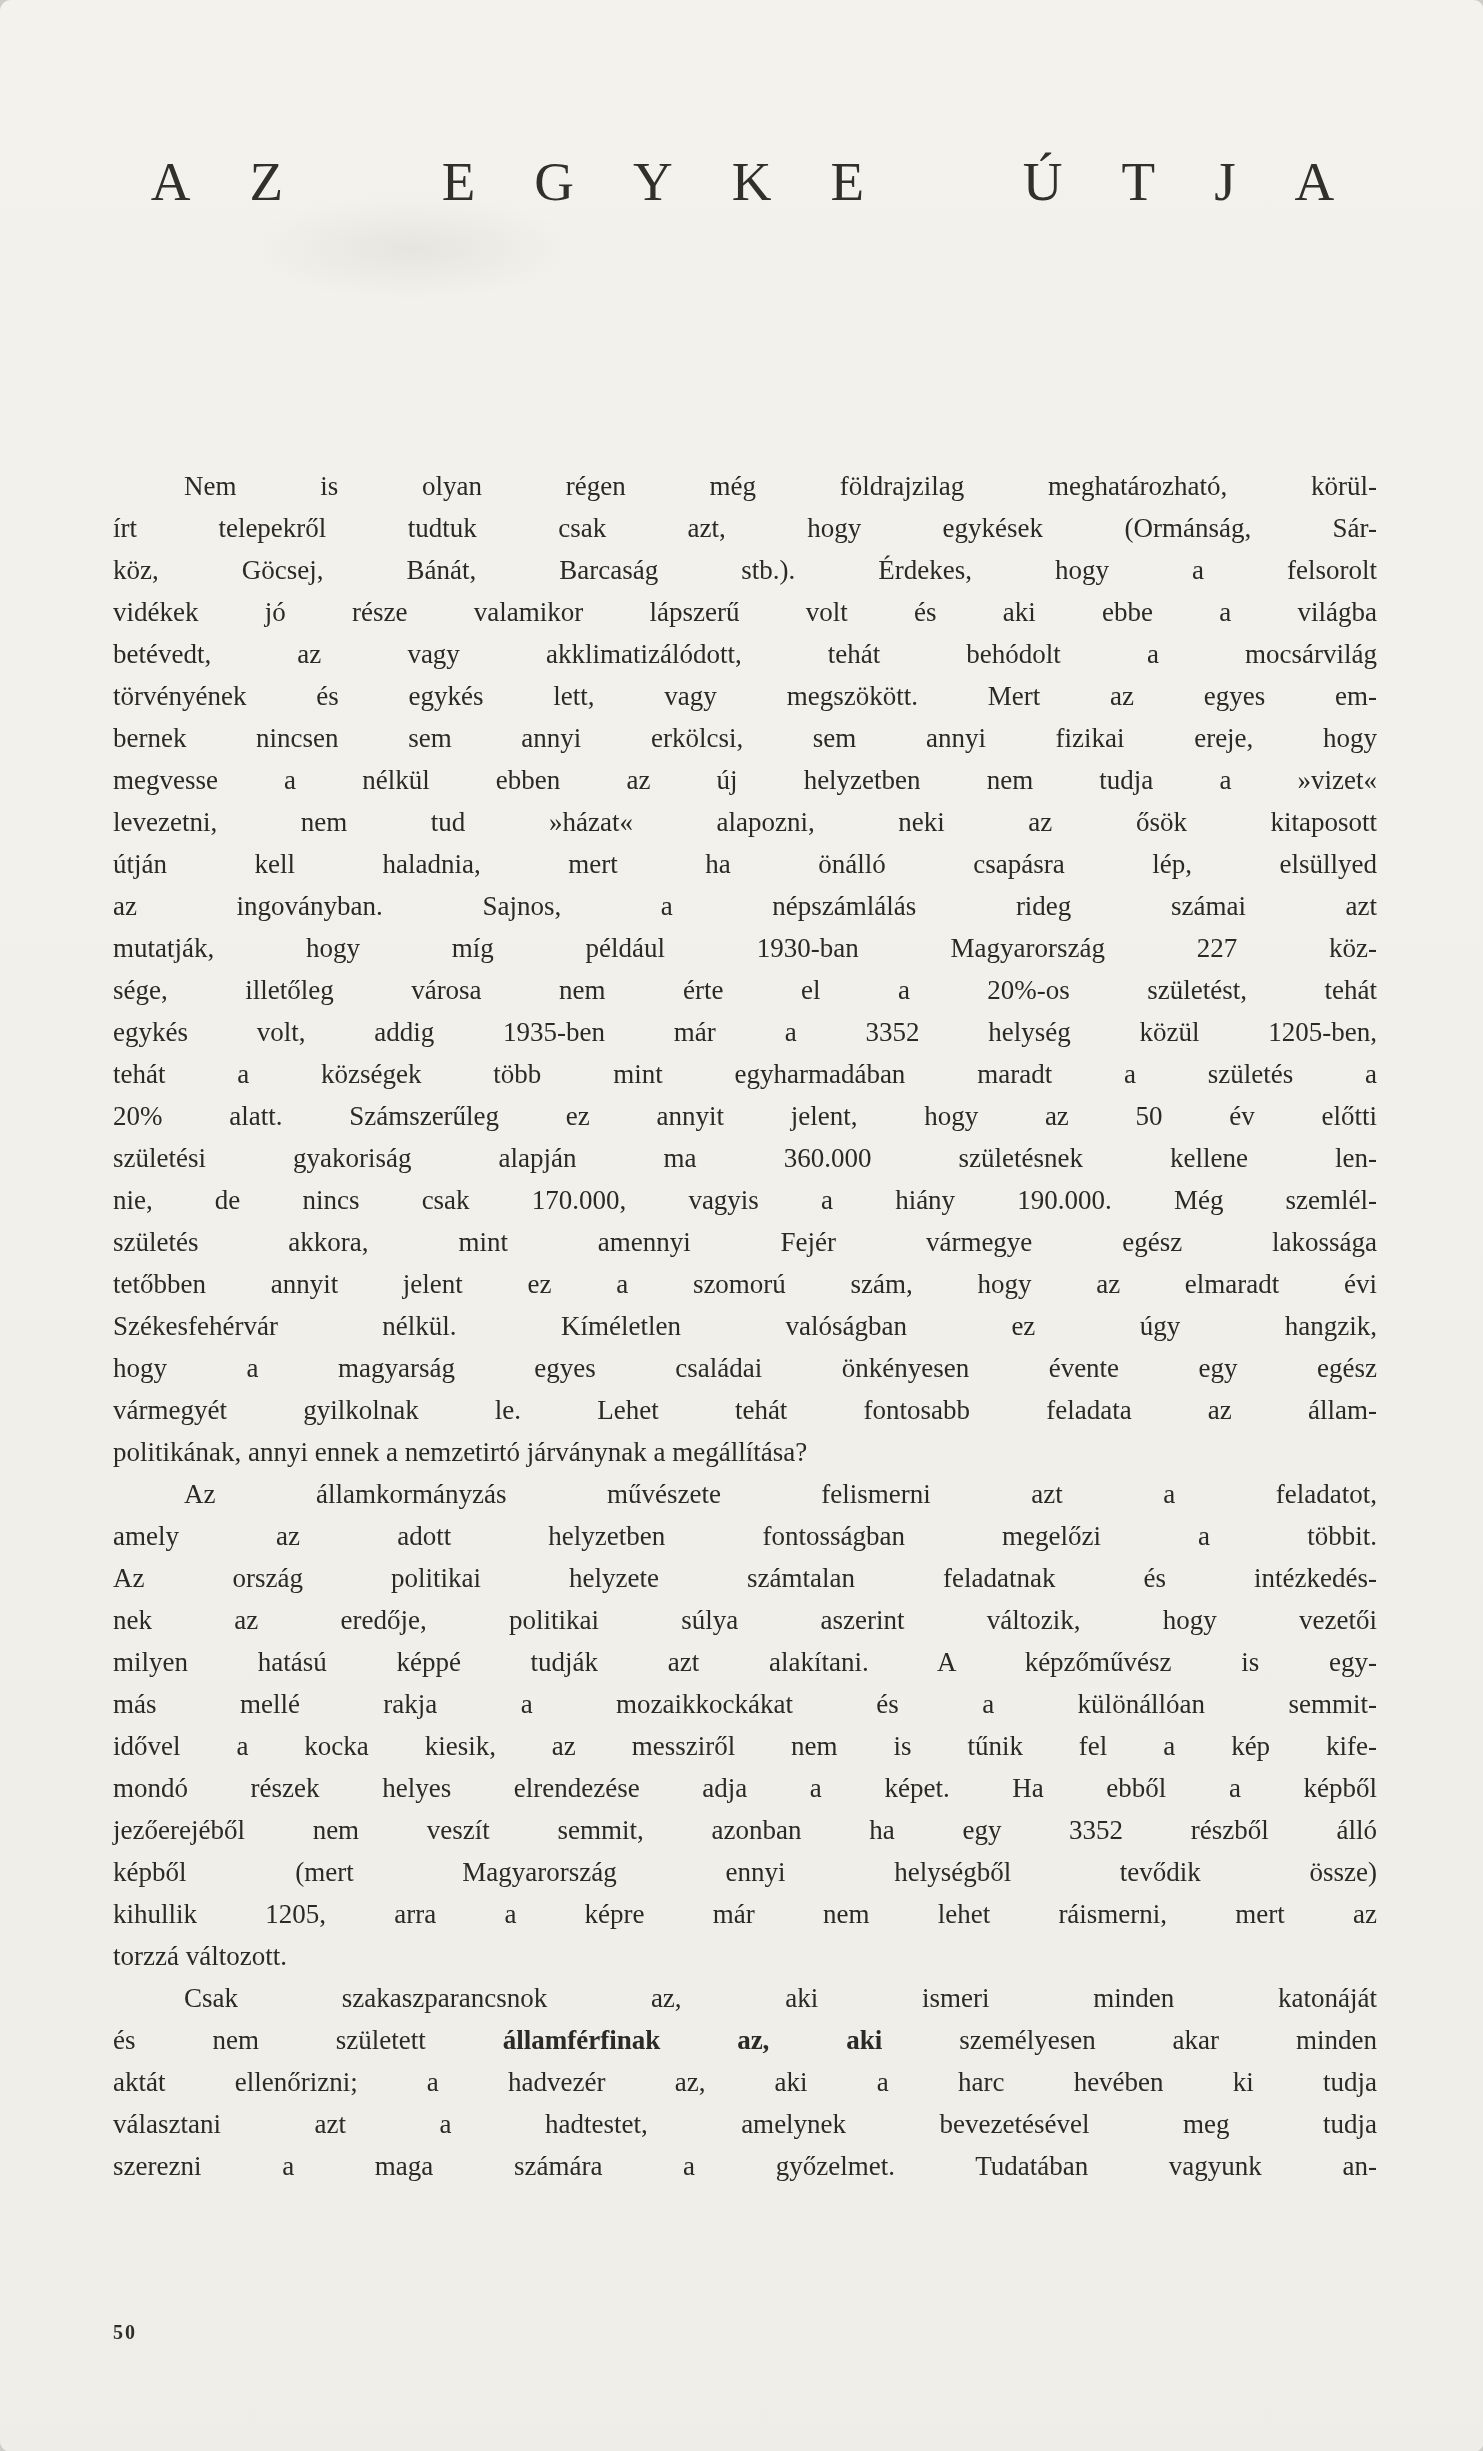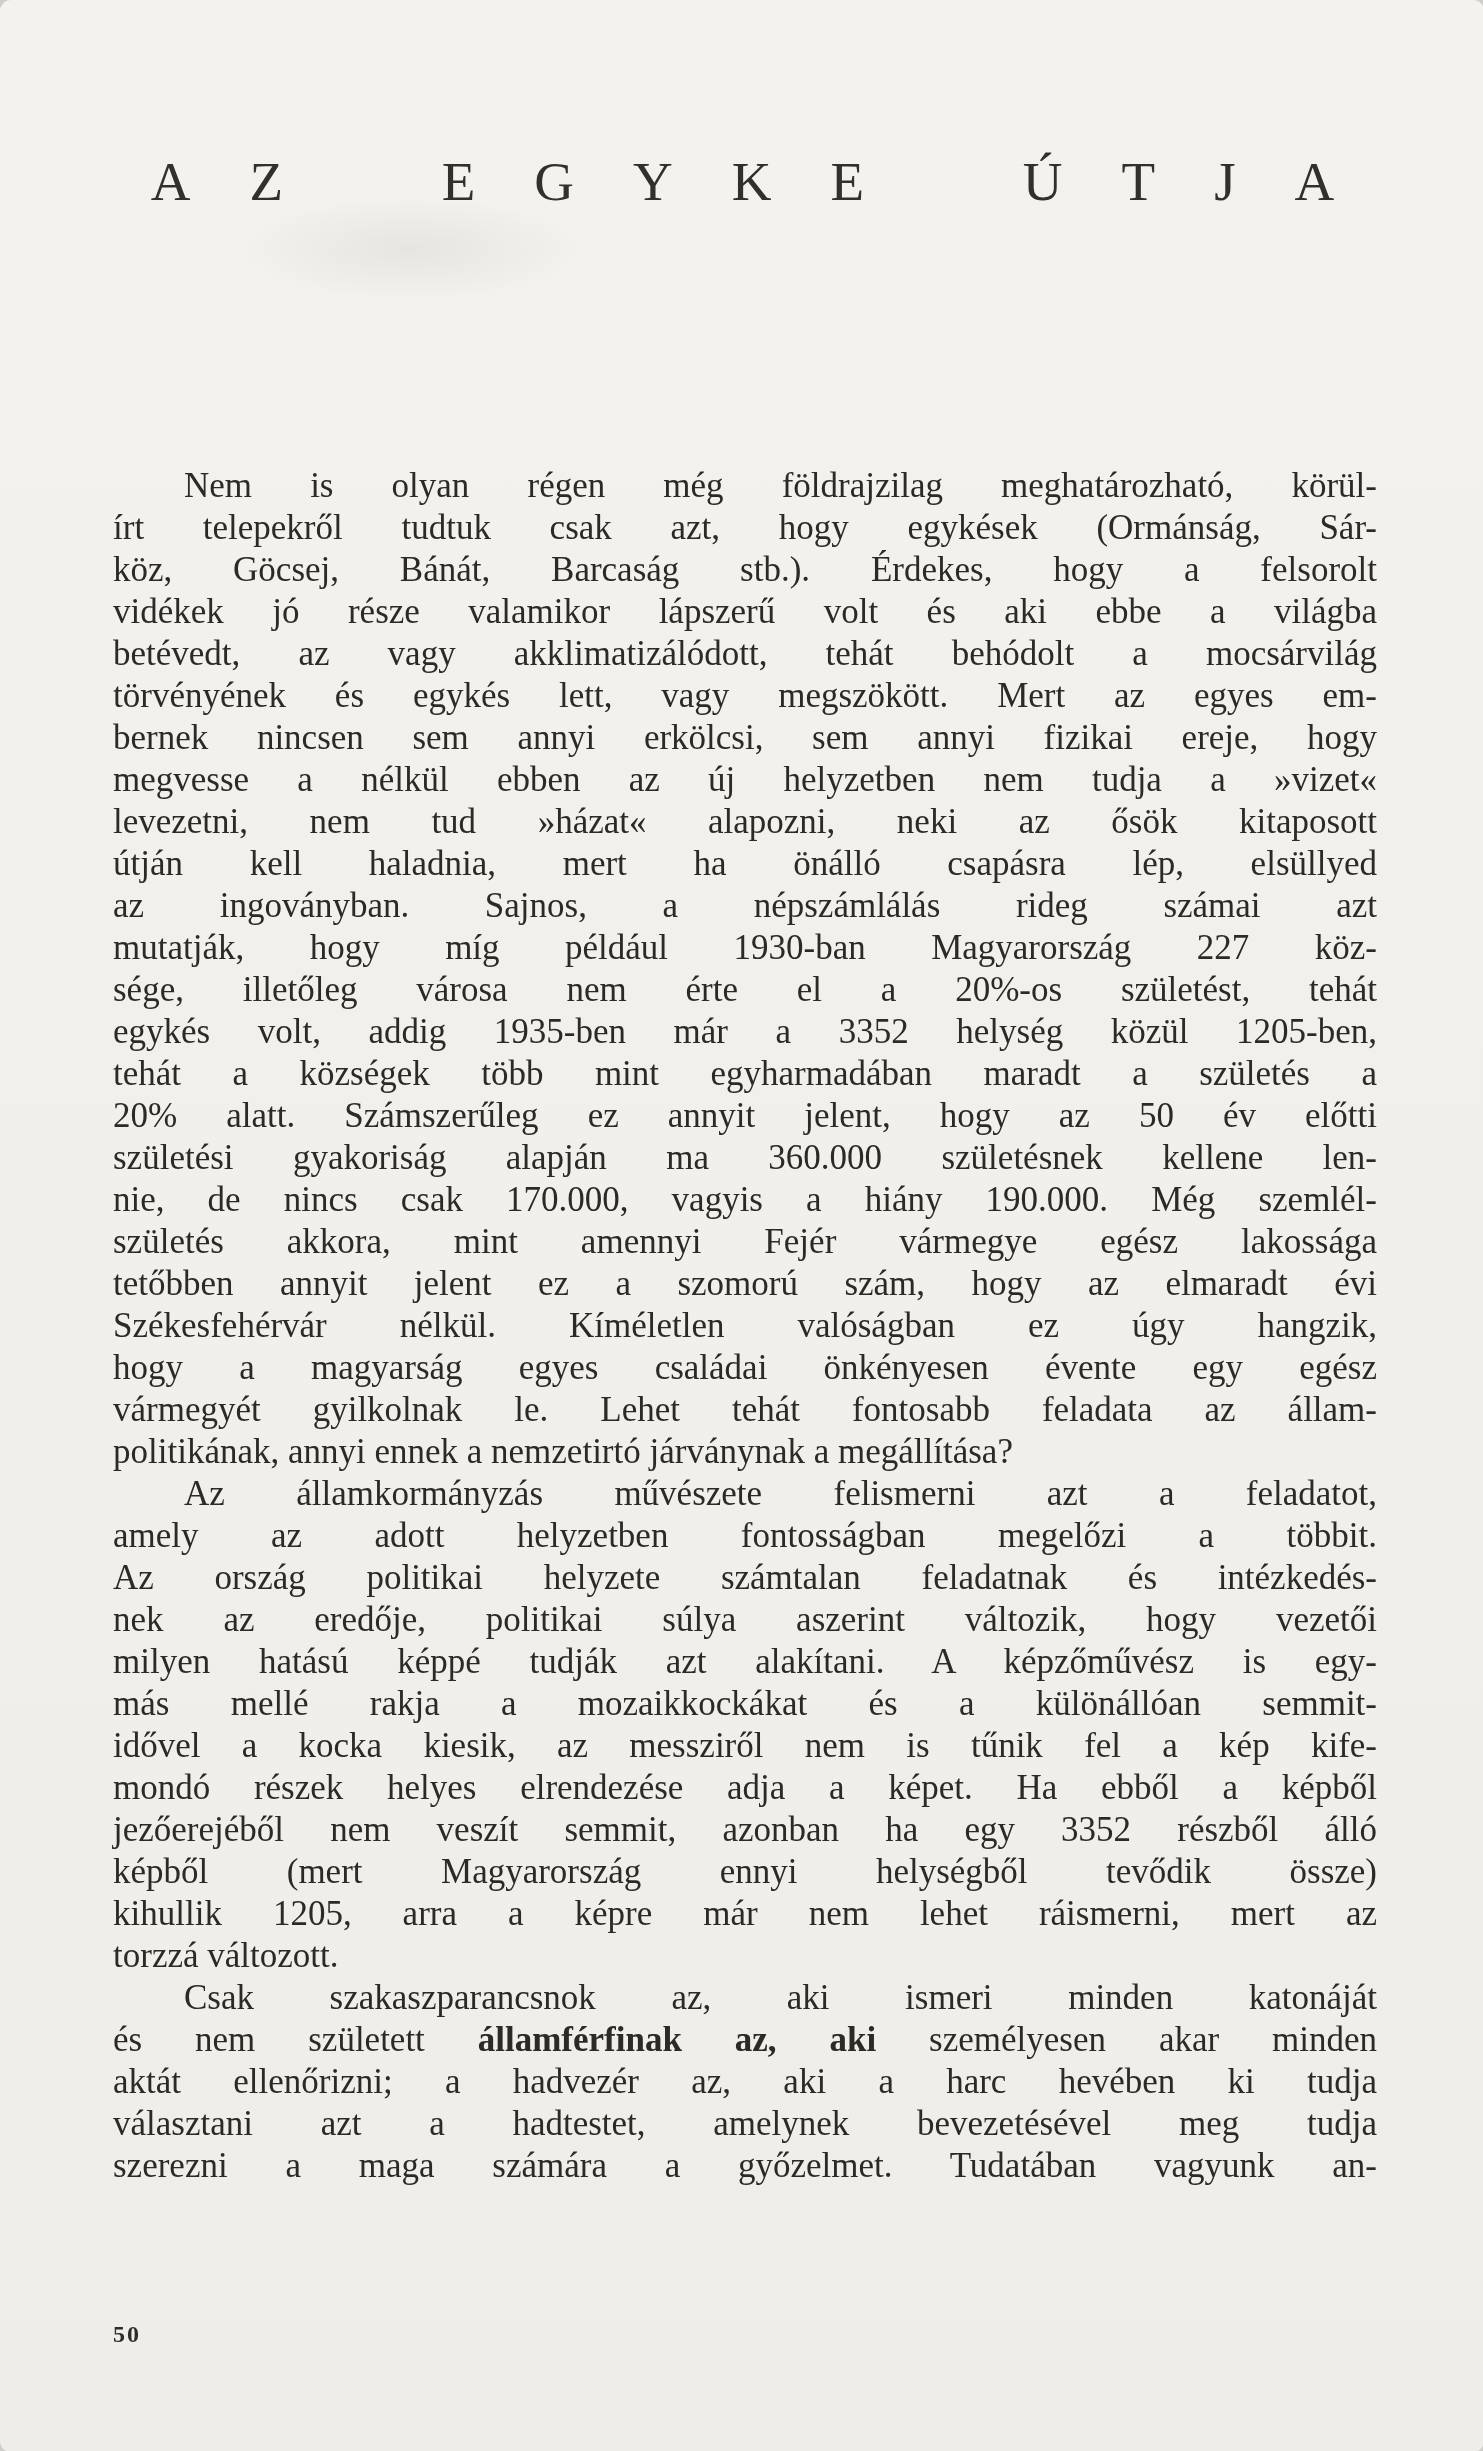--- a/index.html
+++ b/index.html
@@ -38,21 +38,21 @@
     white-space: nowrap;
     color: #31302b;
     transform: translateX(30px); 
   }
 
   .text-block {
     position: absolute;
     top: 465px;
     left: 113px;
     width: 1264px;
-    font-size: 35px;
+    font-size: 27px;
     line-height: 42px;
   }
 
   .paragraph { margin: 0; }
 
   .line {
     text-align: justify;
     text-align-last: justify;
     -moz-text-align-last: justify;
     white-space: normal;
@@ -61,21 +61,21 @@
   .line.last {
     text-align-last: left;
     -moz-text-align-last: left;
   }
   .bold { font-weight: bold; }
 
   .page-number {
     position: absolute;
     left: 113px;
     top: 2321px;
-    font-size: 24px;
+    font-size: 20px;
     font-weight: bold;
     letter-spacing: 1.9px;
     color: #2e2d29;
   }
 </style>
 </head>
 <body>
 
 <div class="page">
 

